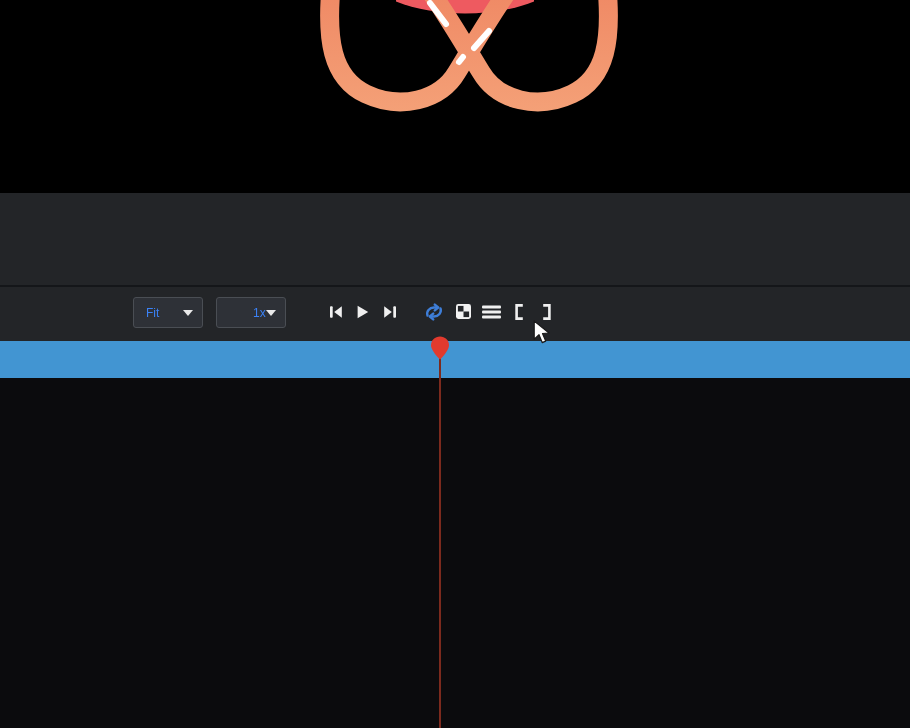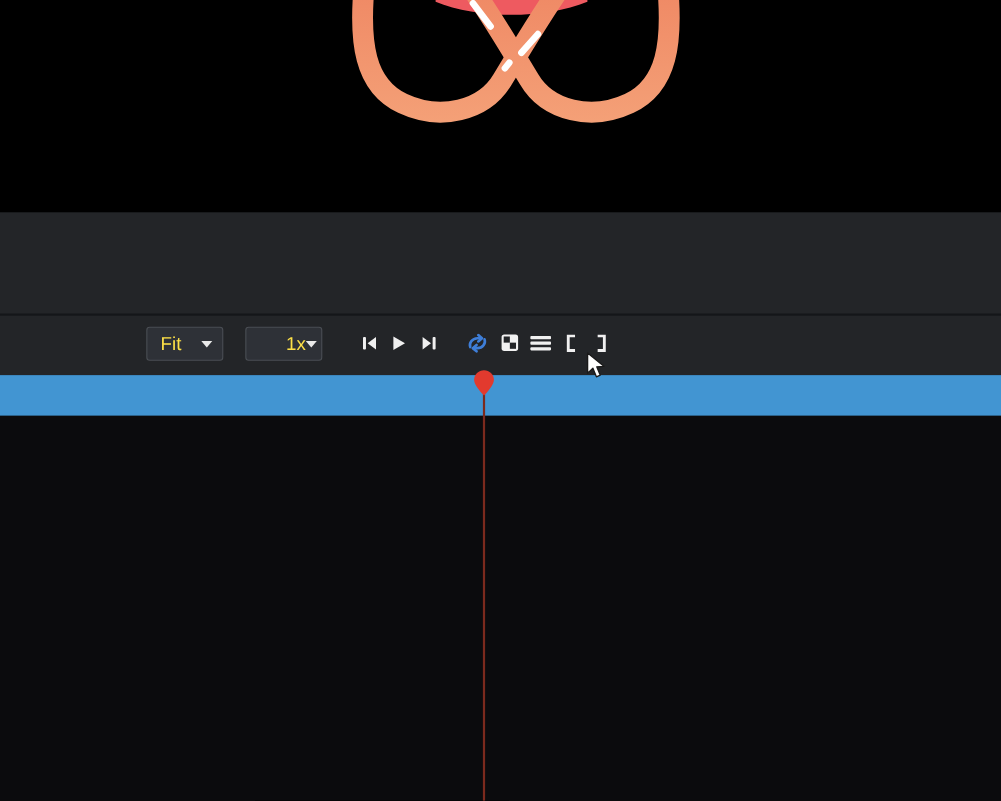--- a/index.html
+++ b/index.html
@@ -9,22 +9,22 @@
   
   .stage{position:absolute;left:0;top:0;width:910px;height:193px;background:#000;overflow:hidden;}
 
   
   .panel{position:absolute;left:0;top:193px;width:910px;height:148px;background:#232528;}
   .panel-divider{position:absolute;left:0;top:92px;width:910px;height:2px;background:#141619;}
 
   .dropdown{position:absolute;top:104px;width:70px;height:31px;box-sizing:border-box;
             background:#2e3137;border:1px solid #4a4e54;border-radius:3px;
             display:flex;align-items:center;justify-content:space-between;
-            padding:0 9px 0 12px;color:#fde047;font-size:17px;cursor:default;}
-  .dd-fit{left:133px;} .dd-speed{left:223px;padding-left:36px;}
+            padding:0 9px 0 12px;color:#3b82f6;font-size:12px;cursor:default;}
+  .dd-fit{left:133px;} .dd-speed{left:216px;padding-left:36px;}
   .chev{width:0;height:0;border-left:5.5px solid transparent;border-right:5.5px solid transparent;
         border-top:6px solid #e9e9e9;margin-top:1px;}
 
   .tbtn{position:absolute;display:block;line-height:0;cursor:pointer;}
   .tbtn svg{display:block;}
 
   
   .timeline{position:absolute;left:0;top:341px;width:910px;height:37px;background:#4295d2;}
   .playhead{position:absolute;left:430px;top:336px;width:20px;height:24px;z-index:6;line-height:0;}
   .playhead-line{position:absolute;left:439px;top:357px;width:2px;height:371px;background:#7c2a1d;z-index:5;}

